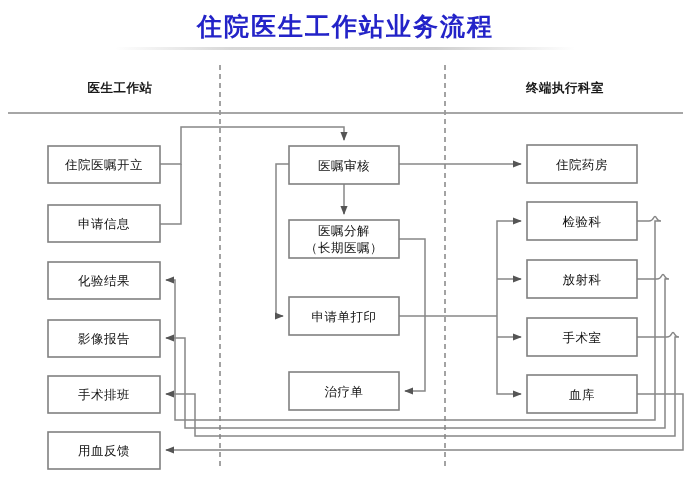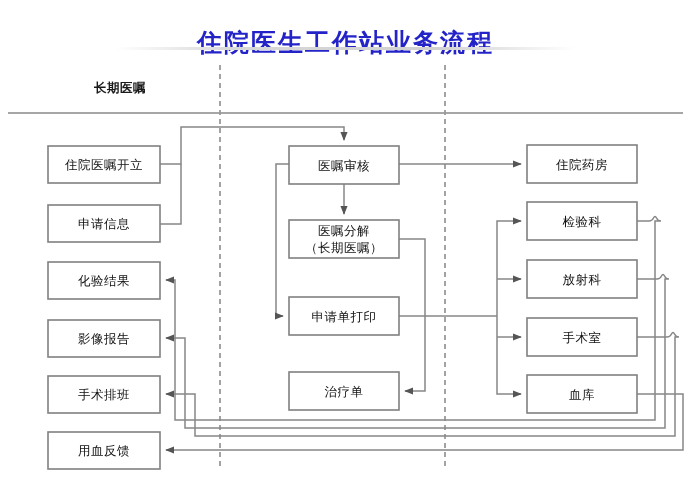--- a/index.html
+++ b/index.html
@@ -19,21 +19,20 @@
     position: absolute;
     left: 0;
     top: 10px;
     width: 691px;
     text-align: center;
     font-size: 25px;
     font-weight: bold;
     color: #2323c8;
     letter-spacing: 2px;
     font-family: "DejaVu Sans", "Liberation Sans", sans-serif;
-    margin-top: 16px;
   }
   #title-rule {
     position: absolute;
     left: 115px;
     top: 47px;
     width: 460px;
     height: 3px;
     background: linear-gradient(to right, #ffffff, #d8d8d8 25%, #d0d0d0 70%, #ffffff);
   }
   .col-header {
@@ -90,21 +89,22 @@
   }
 </style>
 </head>
 <body>
 
 <div id="canvas">
 
   <div id="title">住院医生工作站业务流程</div>
   <div id="title-rule"></div>
 
-  <div class="col-header" id="hdr-0">长期医嘱</div>
+  <div class="col-header" id="hdr-0">医生工作站</div>
+  <div class="col-header" id="hdr-2">终端执行科室</div>
 
   <svg id="diagram" viewBox="0 0 691 477">
 
     <defs>
       <marker id="arr" viewBox="0 0 10 10" refX="9" refY="5" markerWidth="6" markerHeight="6" orient="auto-start-reverse">
         <path d="M 0 1 L 10 5 L 0 9 z" class="conn-arrow"></path>
       </marker>
     </defs>
 
     <line class="lane-rule" x1="8" y1="113" x2="683" y2="113"></line>

